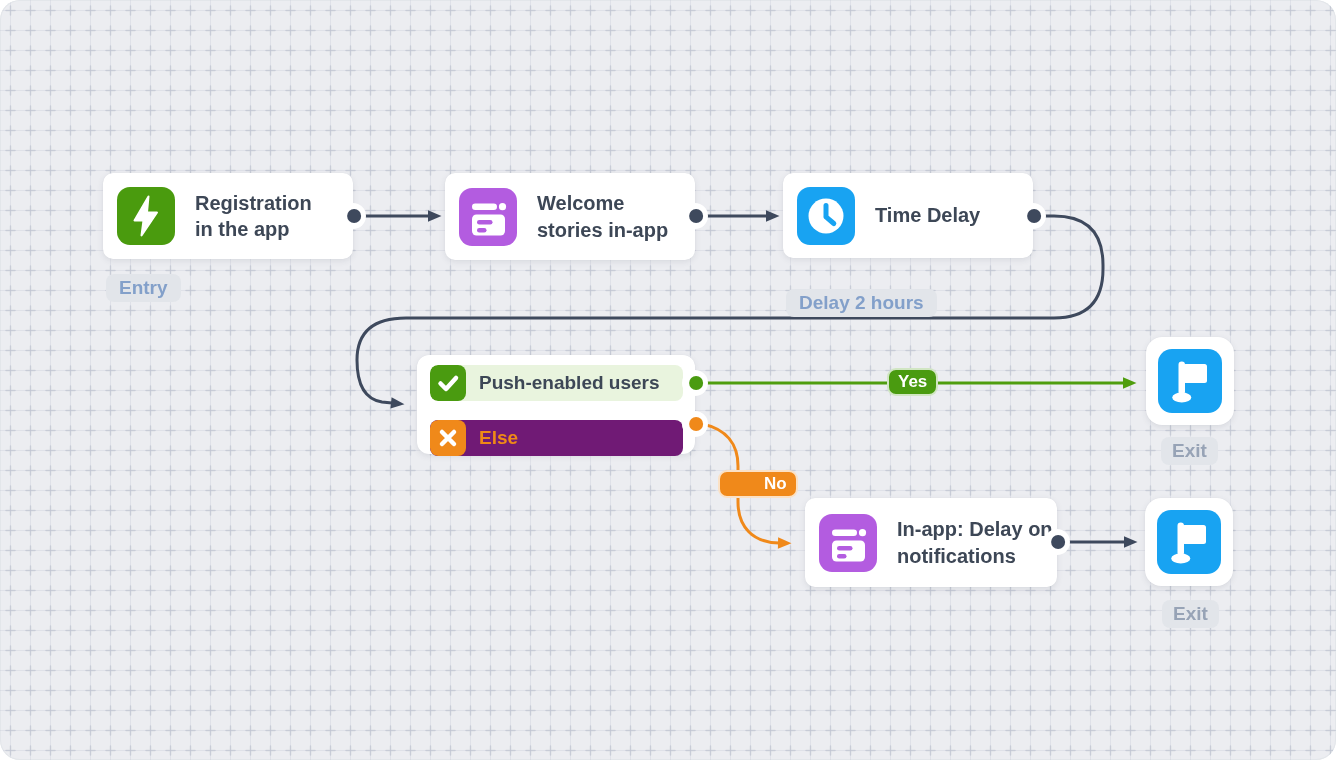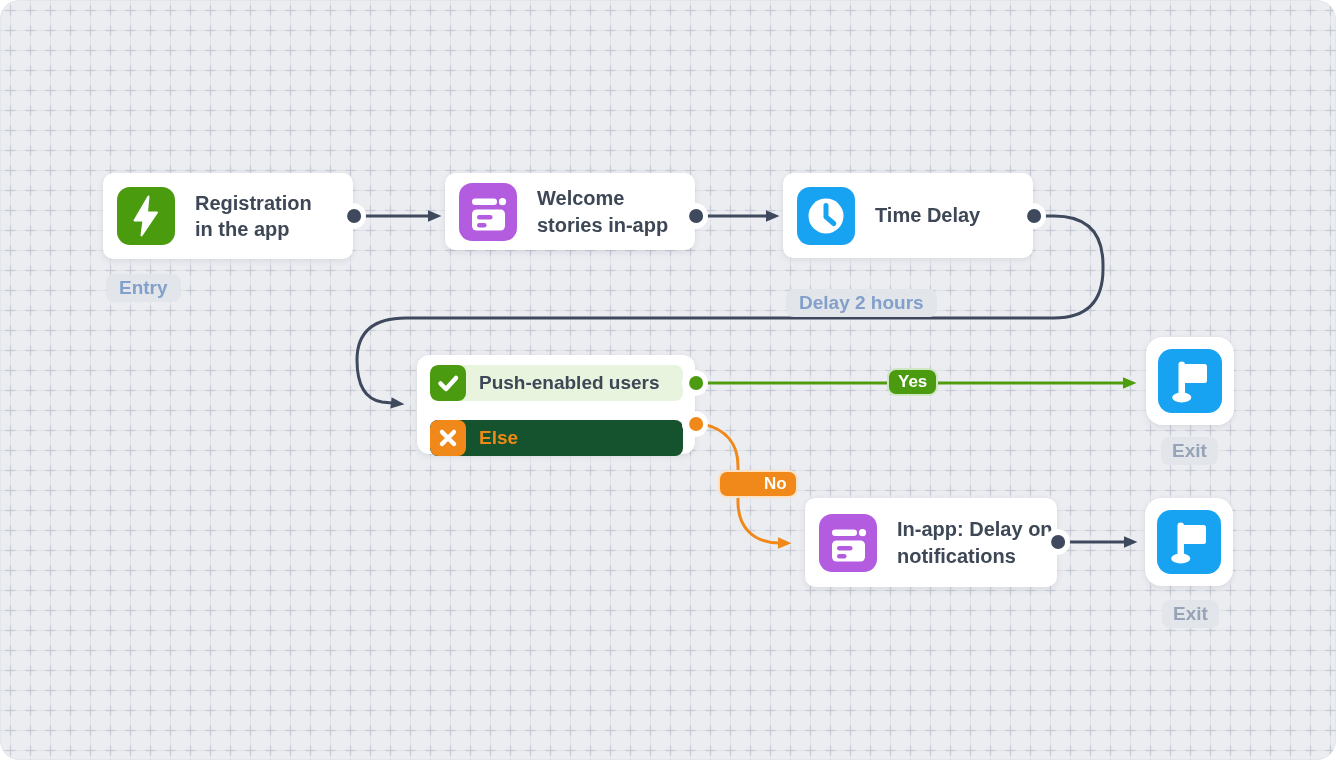--- a/index.html
+++ b/index.html
@@ -15,21 +15,21 @@
 
   .node{
     position:absolute;background:#fff;border-radius:10px;z-index:2;
     box-shadow:0 2px 6px rgba(45,55,75,.10),0 0 1px rgba(45,55,75,.08);
     display:flex;align-items:center;gap:20px;padding-left:14px;box-sizing:border-box;
   }
   .icon-tile{width:58px;height:58px;border-radius:13px;display:grid;place-items:center;flex:0 0 auto;}
   .title{font-size:20px;font-weight:600;color:#3d4756;line-height:1.32;white-space:pre-line;}
 
   .node-registration{left:103px;top:173px;width:250px;height:86px;}
-  .node-welcome{left:445px;top:173px;width:250px;height:77px;align-items:center;}
+  .node-welcome{left:445px;top:173px;width:250px;height:87px;align-items:center;}
   .node-delay{left:783px;top:173px;width:250px;height:85px;}
   .node-inapp{left:805px;top:498px;width:252px;height:89px;}
 
   .node-condition{
     position:absolute;left:417px;top:355px;width:278px;height:99px;z-index:2;
     background:#fff;border-radius:12px;box-sizing:border-box;
     box-shadow:0 2px 6px rgba(45,55,75,.10),0 0 1px rgba(45,55,75,.08);
     padding:10px 12px 0 13px;
   }
   .branch-row{display:flex;align-items:center;height:36px;border-radius:8px;margin-bottom:19px;overflow:hidden;}
@@ -147,21 +147,21 @@
 
   <div class="node-condition">
     <div class="branch-row" style="background: rgb(233, 244, 222);">
       <div class="branch-icon" style="background: rgb(74, 155, 16);">
         <svg width="36" height="36" viewBox="0 0 36 36">
           <path d="M10.5 18.5 L16 24 L26 13" fill="none" stroke="#fff" stroke-width="4.5" stroke-linecap="round" stroke-linejoin="round"></path>
         </svg>
       </div>
       <div class="branch-label">Push-enabled users</div>
     </div>
-    <div class="branch-row" style="background: #14532d;">
+    <div class="branch-row" style="background: #701a75;">
       <div class="branch-icon" style="background: rgb(240, 137, 26);">
         <svg width="36" height="36" viewBox="0 0 36 36">
           <path d="M12 12 L24 24 M24 12 L12 24" fill="none" stroke="#fff" stroke-width="4.5" stroke-linecap="round"></path>
         </svg>
       </div>
       <div class="branch-label" style="color: rgb(239, 138, 22);">Else</div>
     </div>
   </div>
   <div class="port" style="left: 695px; top: 383px; --dot: #4a9b10;"></div>
   <div class="port" style="left: 695px; top: 424px; --dot: #f0891a;"></div>

